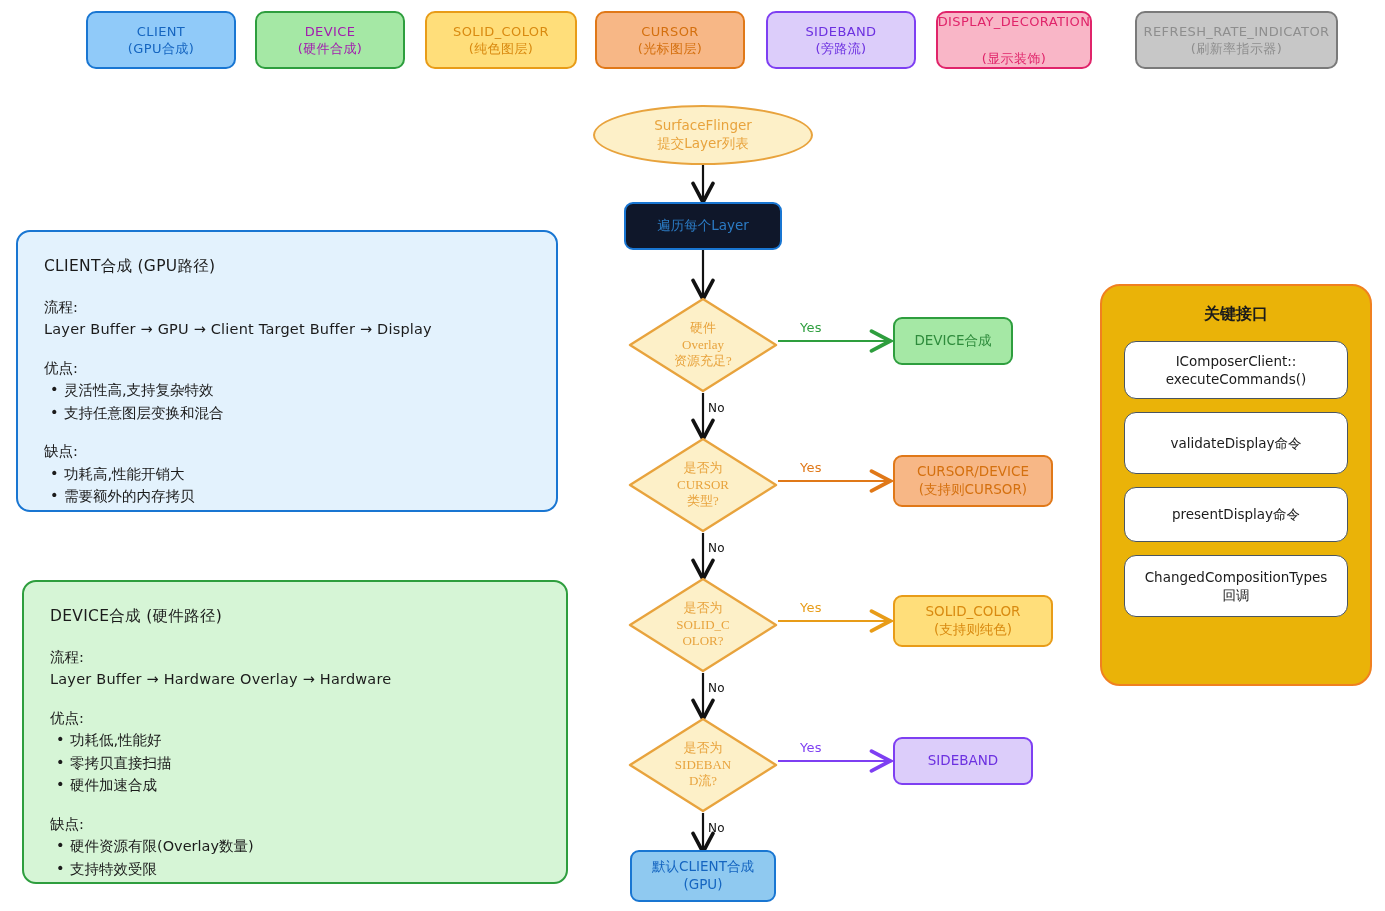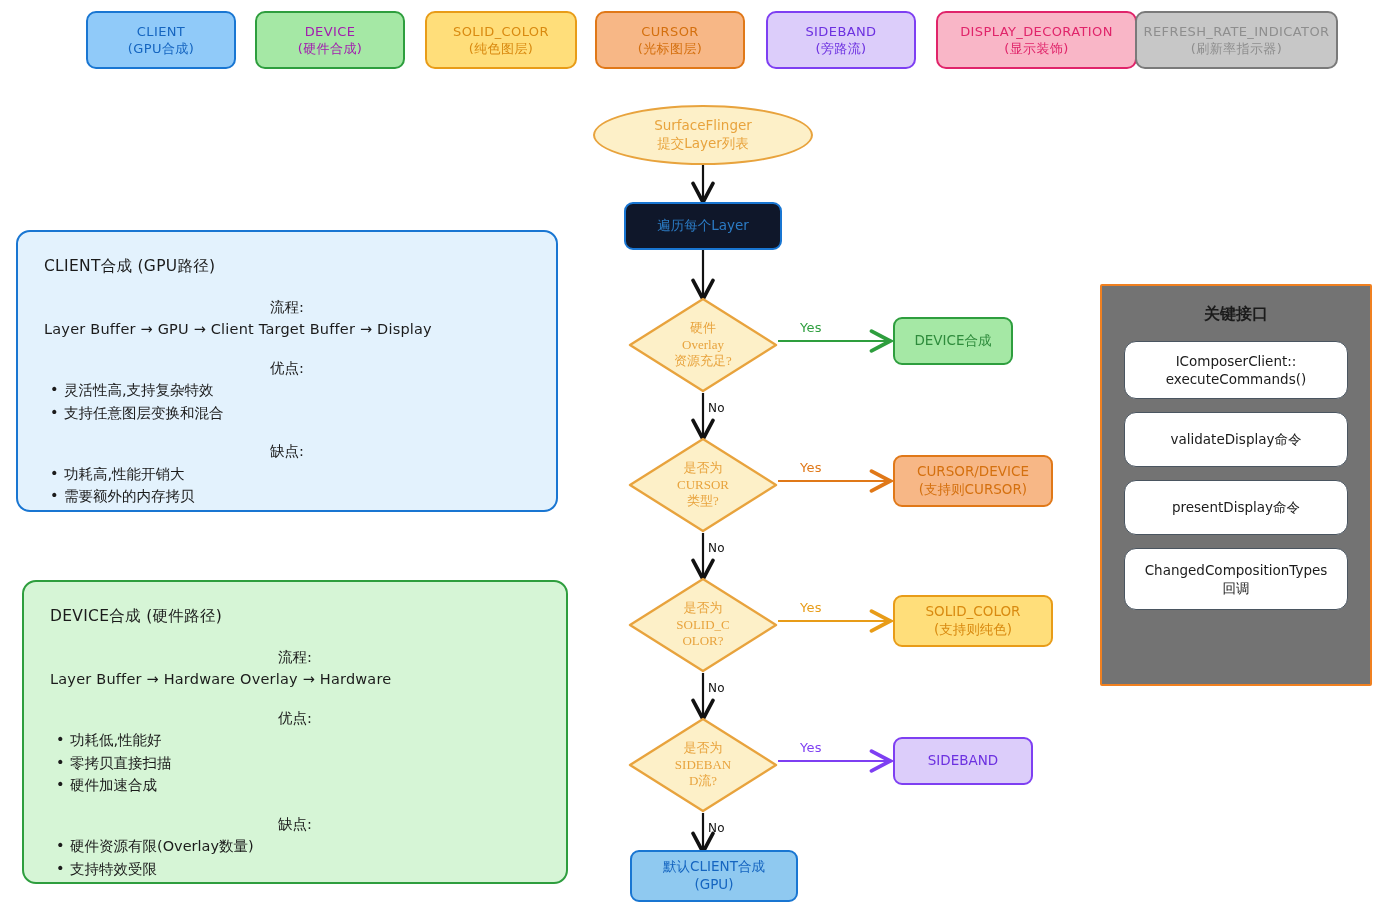--- a/index.html
+++ b/index.html
@@ -88,44 +88,44 @@
     padding: 22px 26px;
     font-size: 14.5px;
     color: #1b1b1b;
     line-height: 1.55;
   }
   .info-title {
     font-size: 15.5px;
     margin-bottom: 18px;
     letter-spacing: 0.3px;
   }
-  .info-sec-label { margin-top: 2px; text-align: center; }
+  .info-sec-label { margin-top: 2px; }
   .info-mono {
     letter-spacing: 0.2px;
     margin-bottom: 16px;
   }
   .info-list {
     margin: 0 0 16px 0;
     padding-left: 20px;
     list-style: none;
   }
   .info-list li { position: relative; }
   .info-list li:before {
     content: "•";
     position: absolute;
     left: -14px;
     top: -1px;
   }
   
   .iface-panel {
     position: absolute;
     box-sizing: border-box;
-    background: #737373;
+    background: #eab308;
     border: 2.5px solid #F08020;
-    border-radius: 2px;
+    border-radius: 20px;
     padding: 18px 22px 32px 22px;
   }
   .iface-title {
     text-align: center;
     font-size: 16px;
     color: #1b1b1b;
     margin-bottom: 16px;
     font-weight: 600;
   }
   .iface-item {
@@ -137,21 +137,21 @@
     align-items: center;
     justify-content: center;
     text-align: center;
     font-size: 13.5px;
     color: #1b1b1b;
     white-space: pre-line;
     line-height: 1.35;
     margin-bottom: 13px;
   }
   .iface-item.h1 { height: 58px; }
-  .iface-item.h2 { height: 55px; }
+  .iface-item.h2 { height: 62px; }
   .iface-item.h3 { height: 55px; }
   .iface-item.h4 { height: 62px; margin-bottom: 0; }
   
   .edges {
     position: absolute;
     top: 0; left: 0;
     width: 1385px;
     height: 911px;
     pointer-events: none;
   }
@@ -181,21 +181,21 @@
       <span>(纯色图层)</span>
     </div>
     <div class="node legend-box" style="left: 595px; top: 0px; width: 150px; height: 58px; background: rgb(247, 183, 134); border-color: rgb(224, 120, 24); color: rgb(212, 112, 15);">
       <span>CURSOR</span>
       <span>(光标图层)</span>
     </div>
     <div class="node legend-box" style="left: 766px; top: 0px; width: 150px; height: 58px; background: rgb(220, 205, 250); border-color: rgb(126, 63, 242); color: rgb(108, 48, 224);">
       <span>SIDEBAND</span>
       <span>(旁路流)</span>
     </div>
-    <div class="node legend-box" style="left: 936px; top: 0px; width: 201px; height: 58px; background: rgb(249, 182, 199); border-color: rgb(224, 36, 106); color: rgb(224, 36, 106);">
+    <div class="node legend-box" style="left: 936px; top: 0px; width: 156px; height: 58px; background: rgb(249, 182, 199); border-color: rgb(224, 36, 106); color: rgb(224, 36, 106); justify-content: space-between;">
       <span>DISPLAY_DECORATION</span>
       <span>(显示装饰)</span>
     </div>
     <div class="node legend-box" style="left: 1135px; top: 0px; width: 203px; height: 58px; background: rgb(199, 199, 199); border-color: rgb(122, 122, 122); color: rgb(142, 142, 142);">
       <span>REFRESH_RATE_INDICATOR</span>
       <span>(刷新率指示器)</span>
     </div>
   </div>
 
   <div class="info-panel" style="left: 16px; top: 230px; width: 542px; height: 282px; background: rgb(227, 242, 253); border-color: rgb(25, 118, 210);">
@@ -329,21 +329,21 @@
 
   <div class="node flow-box" style="left:893px; top:595px; width:160px; height:52px; background:#FFDE7A; border-color:#E89C18; color:#D98A10;">
     <span>SOLID_COLOR
 (支持则纯色)</span>
   </div>
 
   <div class="node flow-box" style="left:893px; top:737px; width:140px; height:48px; background:#DCCDFA; border-color:#7E3FF2; color:#6C30E0;">
     <span>SIDEBAND</span>
   </div>
 
-  <div class="node flow-box" style="left:630px; top:850px; width:168px; height:52px; background:#8FC9F0; border-color:#1976D2; color:#1565C0;">
+  <div class="node flow-box" style="left:630px; top:850px; width:146px; height:52px; background:#8FC9F0; border-color:#1976D2; color:#1565C0;">
     <span>默认CLIENT合成
 (GPU)</span>
   </div>
 
   <div class="iface-panel" style="left:1100px; top:284px; width:272px; height:402px;">
     <div class="iface-title">关键接口</div>
     <div class="iface-item h1">
       <span>IComposerClient::
 executeCommands()</span>
     </div>

